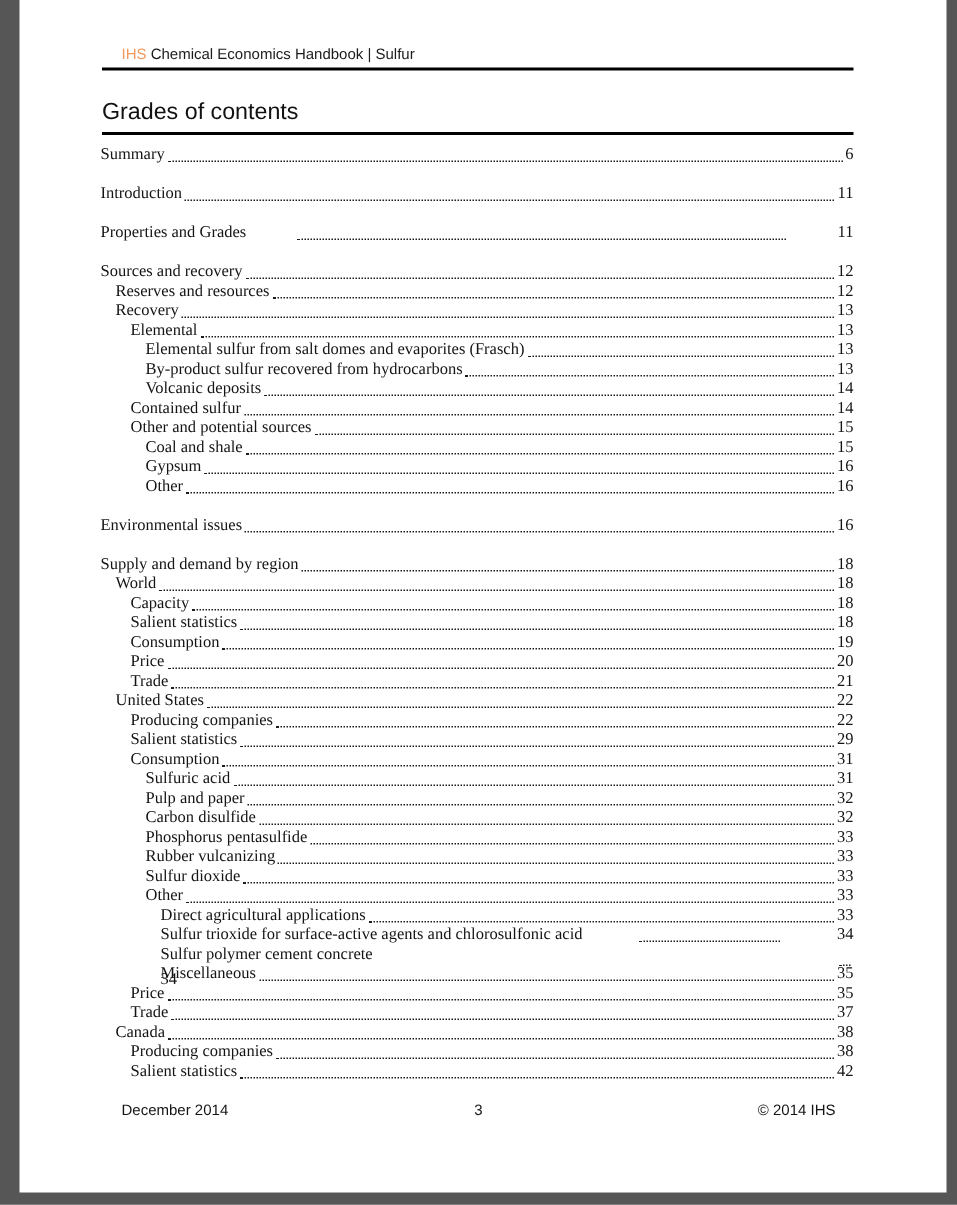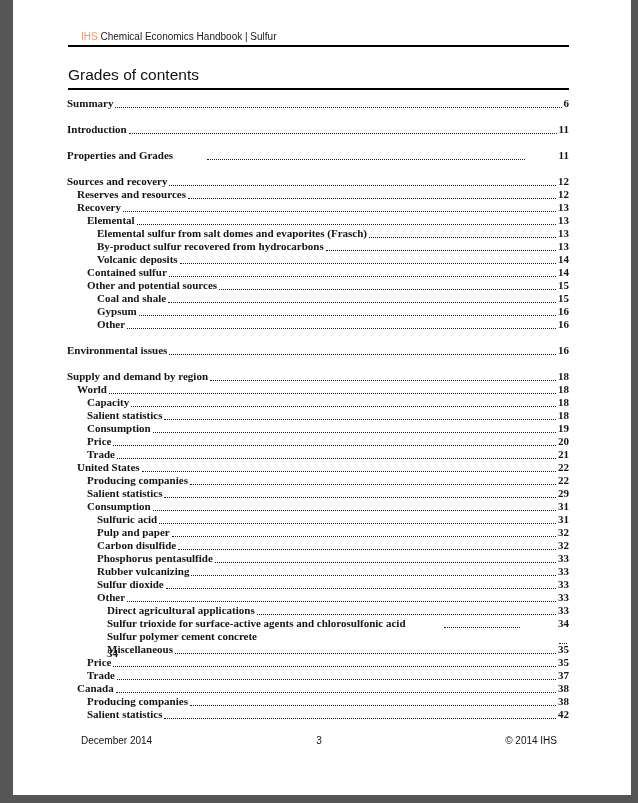--- a/index.html
+++ b/index.html
@@ -49,21 +49,20 @@
   }
   
   .toc-list {
     position: absolute;
     left: 54px;
     top: 84px;
     width: 502px;
     font-family: "Liberation Serif", serif;
     font-size: 11px;
     color: #141414;
-    font-weight: bold;
   }
   .toc-row {
     display: flex;
     align-items: baseline;
     height: 13px;
     line-height: 13px;
     cursor: pointer;
   }
   .toc-row.space-before { margin-top: 13px; }
   .toc-label { white-space: nowrap; }

